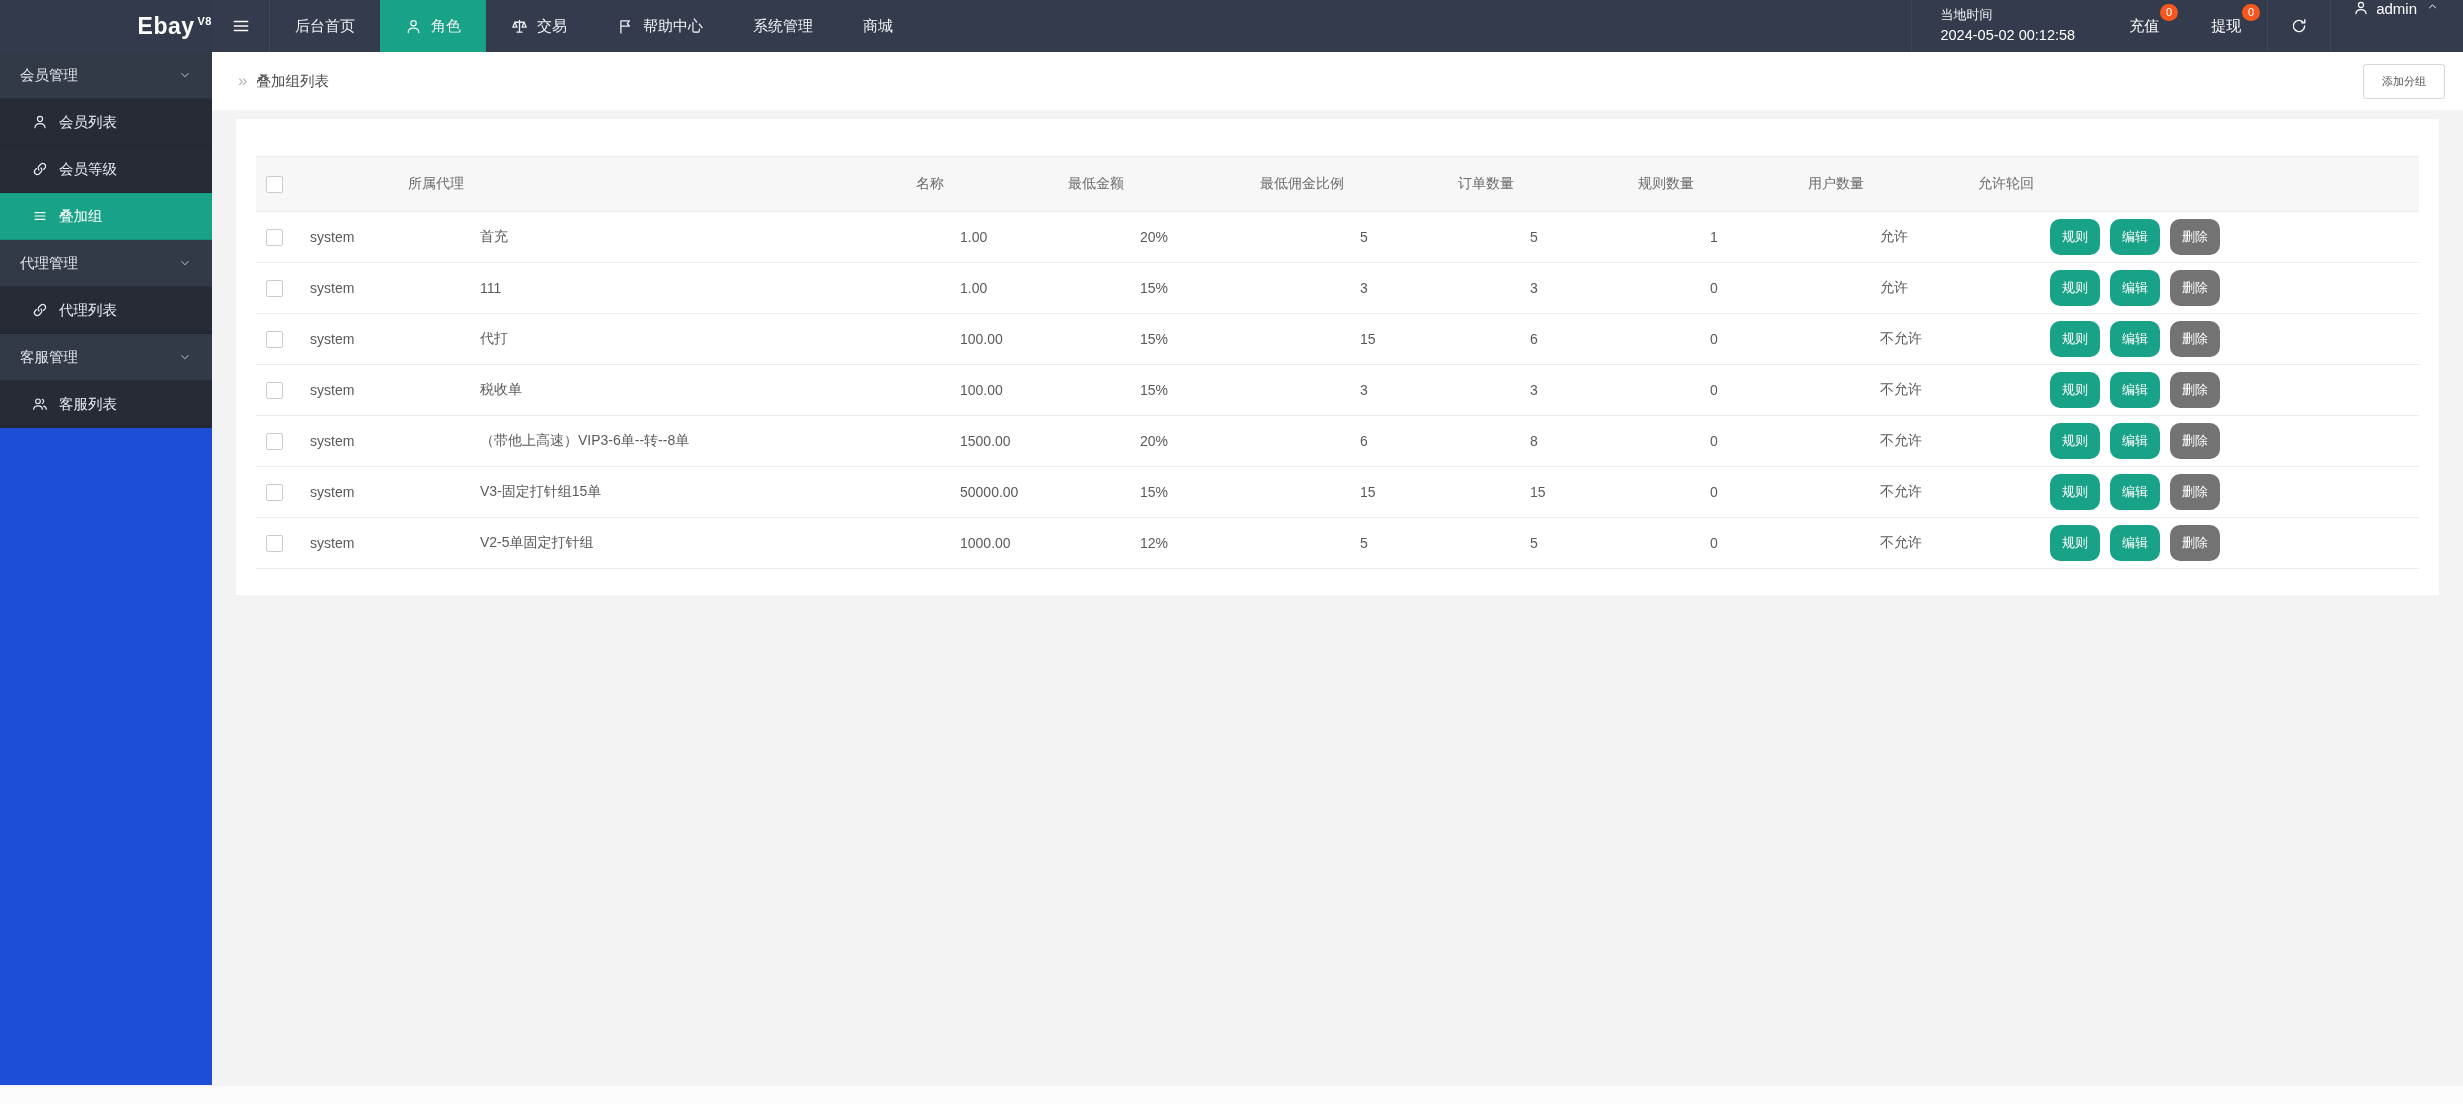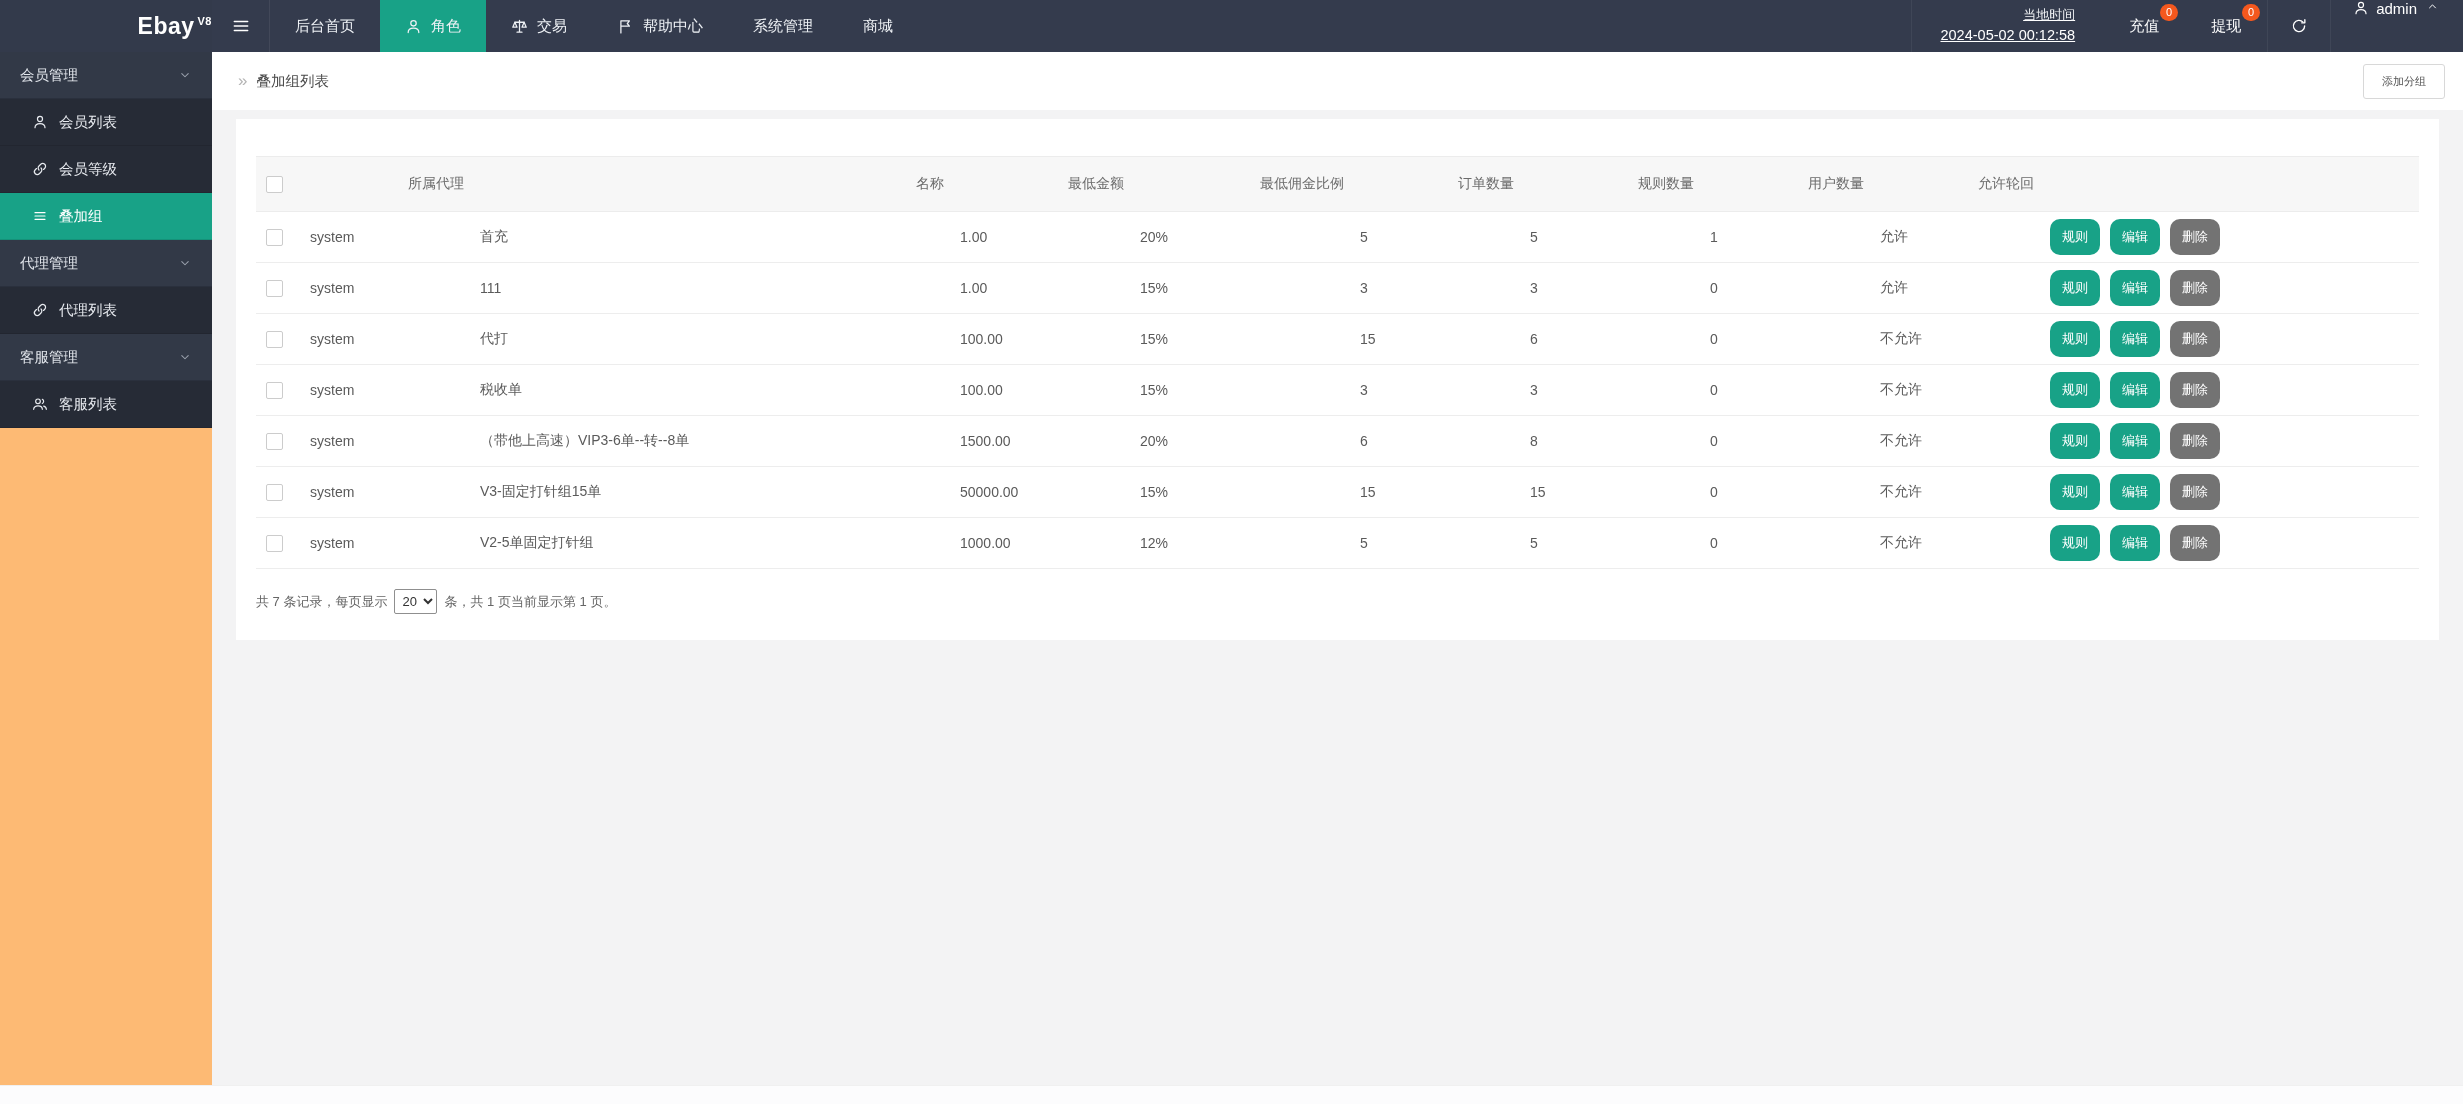--- a/index.html
+++ b/index.html
@@ -17,34 +17,34 @@
   .header { height:52px; background:#343b4d; color:#fff; display:flex; align-items:stretch; flex:0 0 52px; }
   .logo { width:212px; display:flex; align-items:center; justify-content:flex-end; font-size:23px; font-weight:bold; letter-spacing:.5px; background:#333a4b; }
   .logo sup { font-size:11px; font-weight:bold; margin-left:3px; margin-top:-10px; }
   .menu-toggle { width:58px; display:flex; align-items:center; justify-content:center; border-right:1px solid rgba(255,255,255,.07); cursor:pointer; }
   .menu-toggle .icon { width:20px; height:20px; }
   .nav { display:flex; align-items:stretch; }
   .nav-item { padding:0 25px; display:flex; align-items:center; gap:9px; font-size:15px; color:#eef1f5; cursor:pointer; }
   .nav-item .icon { width:17px; height:17px; }
   .nav-item.active { background:#18a287; }
   .header-right { margin-left:auto; display:flex; align-items:stretch; }
-  .time-block { display:flex; flex-direction:column; justify-content:center; text-align:right; padding:0 28px; line-height:1.5; border-left:1px solid rgba(255,255,255,.06);text-decoration:underline; }
+  .time-block { display:flex; flex-direction:column; justify-content:center; text-align:left; padding:0 28px; line-height:1.5; border-left:1px solid rgba(255,255,255,.06); }
   .time-label { font-size:13px; color:#f0f2f5; }
   .time-value { font-size:14.5px; color:#fff; }
   .badge-item { position:relative; padding:0 26px; font-size:15px; display:flex; align-items:center; cursor:pointer; }
   .badge { position:absolute; top:4px; right:7px; background:#f4581e; color:#fff; font-size:11px; line-height:1; padding:3px 6px; border-radius:9px; }
   .refresh-btn { padding:0 22px; display:flex; align-items:center; border-left:1px solid rgba(255,255,255,.06); border-right:1px solid rgba(255,255,255,.06); cursor:pointer; }
   .refresh-btn .icon { width:18px; height:18px; }
   .user-block { display:flex; gap:7px; padding:0 24px 0 22px; font-size:15px; cursor:pointer; }
   .user-block .icon { width:16px; height:16px; }
   .user-block .chev { width:13px; height:13px; margin-left:2px; }
 
   
   .main { flex:1 1 auto; display:flex; min-height:0; }
-  .sidebar { width:212px; flex:0 0 212px; background:#fdba74; }
+  .sidebar { width:212px; flex:0 0 212px; background:#1d4ed8; }
   .group-header { height:47px; display:flex; align-items:center; padding:0 20px; background:#323947; color:#e2e6ec; font-size:14.5px; cursor:pointer; border-bottom:1px solid rgba(0,0,0,.14); }
   .group-header .chev { margin-left:auto; width:14px; height:14px; color:#9aa1ad; }
   .side-item { height:47px; display:flex; align-items:center; padding:0 16px 0 32px; background:#262b36; color:#e8ebf0; font-size:14.5px; cursor:pointer; border-bottom:1px solid rgba(0,0,0,.10); }
   .side-item .icon { width:16px; height:16px; margin-right:11px; }
   .side-item.active { background:#18a287; color:#fff; }
 
   .content { flex:1 1 auto; display:flex; flex-direction:column; min-width:0; background:#f3f3f4; }
   .breadcrumb-bar { height:58px; flex:0 0 58px; background:#fff; display:flex; align-items:center; padding:0 18px 0 26px; }
   .crumb-arrow { color:#b3b3b3; font-size:17px; margin-right:9px; }
   .crumb-title { font-size:14.5px; color:#4a4a4a; }
@@ -364,25 +364,18 @@
                 <td>12%</td>
                 <td>5</td>
                 <td>5</td>
                 <td>0</td>
                 <td>不允许</td>
                 <td class="actions"><button class="btn teal">规则</button><button class="btn teal">编辑</button><button class="btn orange">删除</button></td>
               </tr>
             </tbody>
         </table>
 
-        <div class="pager">
-          <span>共 7 条记录，每页显示</span>
-          <select>
-            <option selected="">20</option>
-          </select>
-          <span>条，共 1 页当前显示第 1 页。</span>
-        </div>
       </div>
     </div>
   </div>
 </div>
 
 <div class="bottom-strip"></div>
 
 </body></html>

